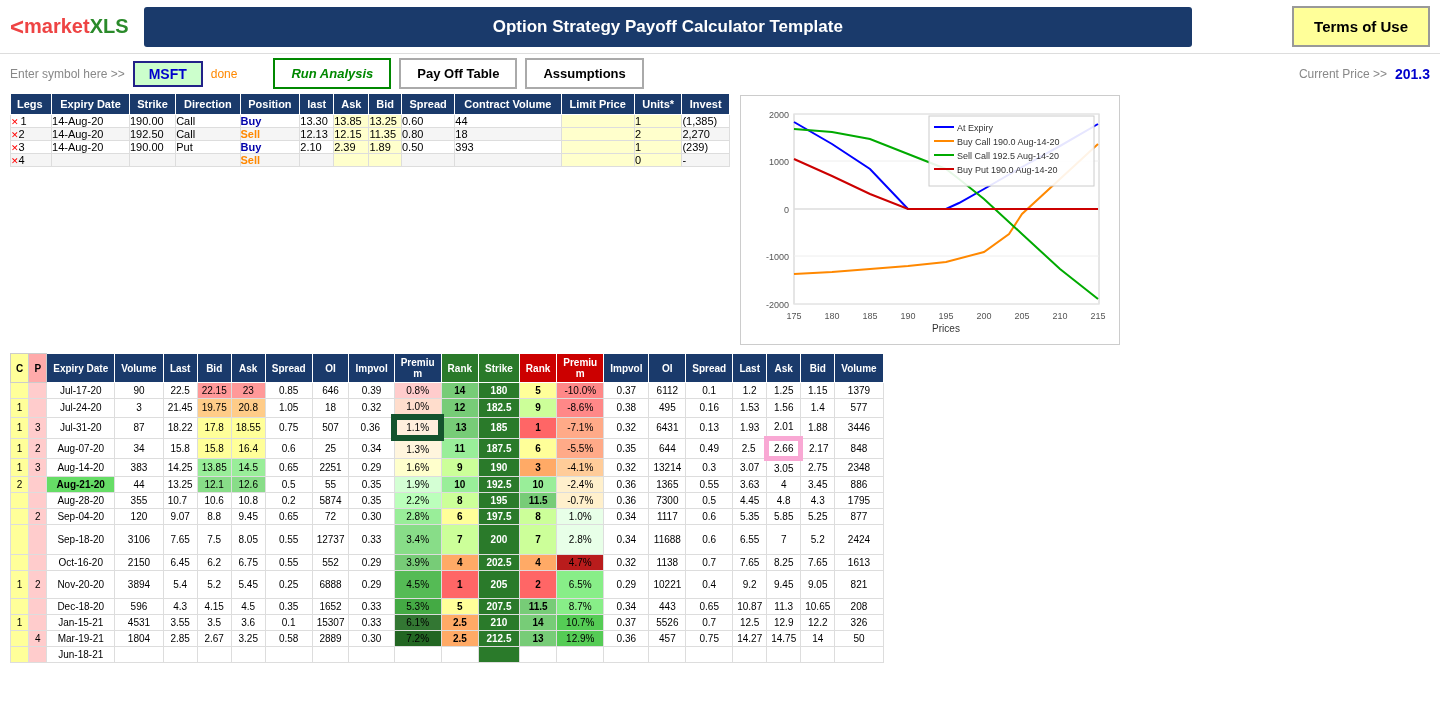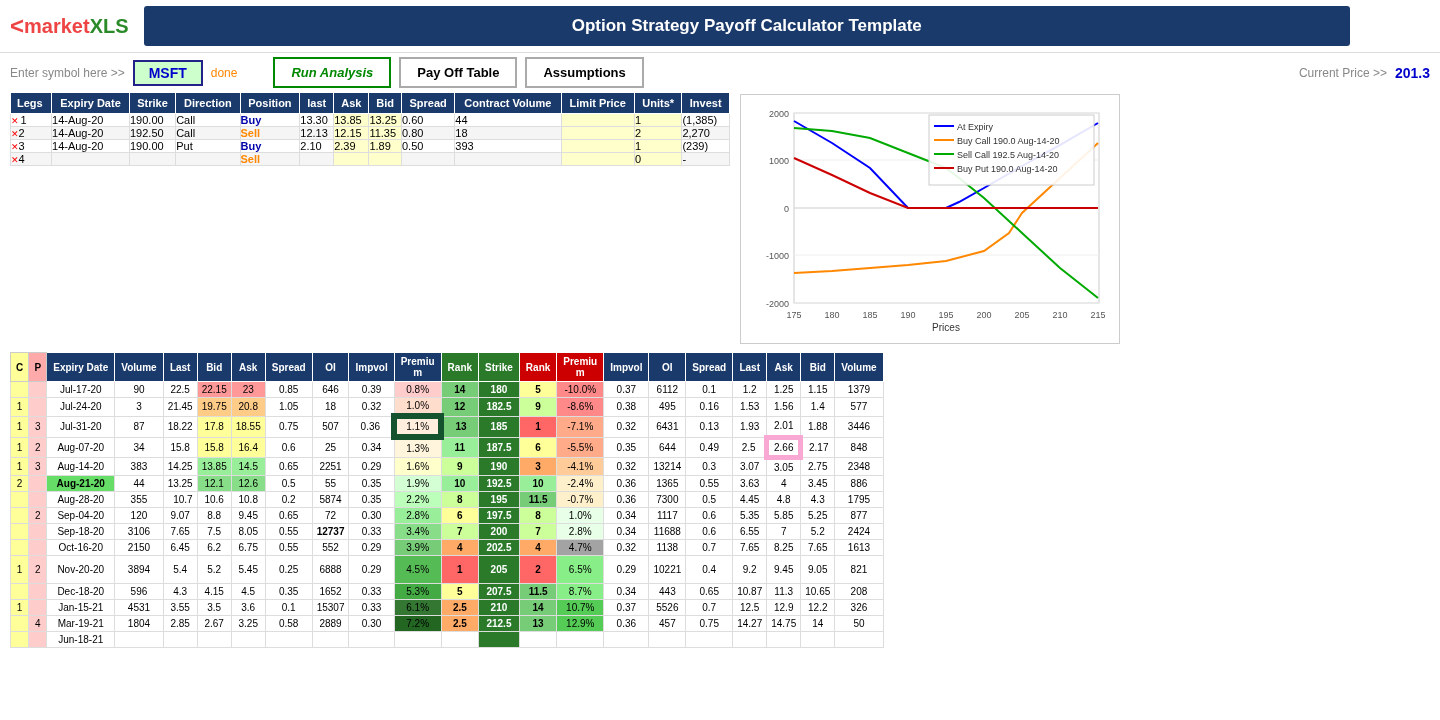--- a/index.html
+++ b/index.html
@@ -9,20 +9,21 @@
 <body>
 
 <div style="display:flex; align-items:center; padding:6px 10px; border-bottom:1px solid #ddd; background:#fff;">
   <div style="display:flex;align-items:center;margin-right:15px;">
     <span style="font-size:24px;color:#e44;font-weight:bold;">&lt;</span>
     <span style="font-size:20px;font-weight:bold;color:#e44;">market</span>
       <span style="font-size:20px;font-weight:bold;color:#2a8a2a;">XLS</span>
   </div>
   <div style="background:#1a3a6b;color:#fff;padding:10px 40px;font-size:17px;font-weight:bold;border-radius:3px;flex:1;text-align:center;">Option Strategy Payoff Calculator Template</div>
   <div style="width:80px;"></div>
+  <button style="background:#ffff99;border:2px solid #999;padding:10px 20px;font-size:15px;font-weight:bold;cursor:pointer;margin-left:20px;">Terms of Use</button>
 </div>
 
 <div style="display:flex;align-items:center;padding:4px 10px;gap:8px;flex-wrap:wrap;">
   <span style="color:#888;font-size:12px;">Enter symbol here &gt;&gt;</span>
   <input value="MSFT" style="background: rgb(204, 255, 204); border: 2px solid rgb(34, 34, 136); padding: 3px 8px; font-size: 14px; font-weight: bold; color: rgb(0, 0, 204); width: 70px; text-align: center;">
   <span style="color:#f80;font-size:12px;">done</span>
   <div style="width:20px;"></div>
   <button style="background:#fff;border:2px solid #080;padding:6px 16px;font-size:13px;color:#080;font-weight:bold;cursor:pointer;font-style:italic;">Run Analysis</button>
   <button style="background:#fff;border:2px solid #aaa;padding:6px 16px;font-size:13px;font-weight:bold;cursor:pointer;">Pay Off Table</button>
   <button style="background:#fff;border:2px solid #aaa;padding:6px 16px;font-size:13px;font-weight:bold;cursor:pointer;">Assumptions</button>
@@ -346,21 +347,21 @@
     <td style="border:1px solid #ddd;text-align:center;padding:2px 4px;">3.63</td>
     <td style="border:1px solid #ddd;text-align:center;padding:2px 4px;">4</td>
     <td style="border:1px solid #ddd;text-align:center;padding:2px 4px;">3.45</td>
     <td style="border:1px solid #ddd;text-align:center;padding:2px 4px;">886</td>
   </tr>
         <tr>
     <td style="border:1px solid #ddd;background:#ffff99;text-align:center;padding:2px 3px;"></td>
     <td style="border:1px solid #ddd;background:#ffcccc;text-align:center;padding:2px 3px;"></td>
     <td style="border:1px solid #ddd;text-align:center;padding:2px 4px;background:#fff;">Aug-28-20</td>
     <td style="border:1px solid #ddd;text-align:center;padding:2px 4px;">355</td>
-    <td style="border:1px solid #ddd;text-align:right;padding:2px 4px;">10.7</td>
+    <td style="border:1px solid #ddd;text-align:left;padding:2px 4px;">10.7</td>
     <td style="border:1px solid #ddd;text-align:center;padding:2px 4px;background:#fff;">10.6</td>
     <td style="border:1px solid #ddd;text-align:center;padding:2px 4px;background:#fff;">10.8</td>
     <td style="border:1px solid #ddd;text-align:center;padding:2px 4px;">0.2</td>
     <td style="border:1px solid #ddd;text-align:center;padding:2px 4px;">5874</td>
     <td style="border:1px solid #ddd;text-align:center;padding:2px 4px;">0.35</td>
     <td style="border:1px solid #ddd;text-align:center;padding:2px 4px;background:#bbffbb;">2.2%</td>
     <td style="border:1px solid #ddd;text-align:center;padding:2px 4px;background:#ccff99;font-weight:bold;">8</td>
     <td style="border:1px solid #ddd;text-align:center;padding:2px 4px;background:#2a7a2a;color:#fff;font-weight:bold;">195</td>
     <td style="border:1px solid #ddd;text-align:center;padding:2px 4px;background:#77cc77;font-weight:bold;">11.5</td>
     <td style="border:1px solid #ddd;text-align:center;padding:2px 4px;background:#fff0cc;">-0.7%</td>
@@ -398,21 +399,21 @@
   </tr>
         <tr>
     <td style="border:1px solid #ddd;background:#ffff99;text-align:center;padding:2px 3px;"></td>
     <td style="border:1px solid #ddd;background:#ffcccc;text-align:center;padding:2px 3px;"></td>
     <td style="border:1px solid #ddd;text-align:center;padding:2px 4px;background:#fff;">Sep-18-20</td>
     <td style="border:1px solid #ddd;text-align:center;padding:2px 4px;">3106</td>
     <td style="border:1px solid #ddd;text-align:center;padding:2px 4px;">7.65</td>
     <td style="border:1px solid #ddd;text-align:center;padding:2px 4px;background:#fff;">7.5</td>
     <td style="border:1px solid #ddd;text-align:center;padding:2px 4px;background:#fff;">8.05</td>
     <td style="border:1px solid #ddd;text-align:center;padding:2px 4px;">0.55</td>
-    <td style="border:1px solid #ddd;text-align:center;padding:2px 4px;font-weight:bold;">12737</td>
+    <td style="border:1px solid #ddd;text-align:center;padding:9px 4px;">12737</td>
     <td style="border:1px solid #ddd;text-align:center;padding:2px 4px;">0.33</td>
     <td style="border:1px solid #ddd;text-align:center;padding:2px 4px;background:#88dd88;">3.4%</td>
     <td style="border:1px solid #ddd;text-align:center;padding:2px 4px;background:#ccff99;font-weight:bold;">7</td>
     <td style="border:1px solid #ddd;text-align:center;padding:2px 4px;background:#2a7a2a;color:#fff;font-weight:bold;">200</td>
     <td style="border:1px solid #ddd;text-align:center;padding:2px 4px;background:#ccff99;font-weight:bold;">7</td>
     <td style="border:1px solid #ddd;text-align:center;padding:2px 4px;background:#e8ffe8;">2.8%</td>
     <td style="border:1px solid #ddd;text-align:center;padding:2px 4px;">0.34</td>
     <td style="border:1px solid #ddd;text-align:center;padding:2px 4px;">11688</td>
     <td style="border:1px solid #ddd;text-align:center;padding:2px 4px;">0.6</td>
     <td style="border:1px solid #ddd;text-align:center;padding:2px 4px;">6.55</td>
@@ -428,21 +429,21 @@
     <td style="border:1px solid #ddd;text-align:center;padding:2px 4px;">6.45</td>
     <td style="border:1px solid #ddd;text-align:center;padding:2px 4px;background:#fff;">6.2</td>
     <td style="border:1px solid #ddd;text-align:center;padding:2px 4px;background:#fff;">6.75</td>
     <td style="border:1px solid #ddd;text-align:center;padding:2px 4px;">0.55</td>
     <td style="border:1px solid #ddd;text-align:center;padding:2px 4px;">552</td>
     <td style="border:1px solid #ddd;text-align:center;padding:2px 4px;">0.29</td>
     <td style="border:1px solid #ddd;text-align:center;padding:2px 4px;background:#77cc77;">3.9%</td>
     <td style="border:1px solid #ddd;text-align:center;padding:2px 4px;background:#ffaa66;font-weight:bold;">4</td>
     <td style="border:1px solid #ddd;text-align:center;padding:2px 4px;background:#2a7a2a;color:#fff;font-weight:bold;">202.5</td>
     <td style="border:1px solid #ddd;text-align:center;padding:2px 4px;background:#ffaa66;font-weight:bold;">4</td>
-    <td style="border:1px solid #ddd;text-align:center;padding:2px 4px;background:#a3a3a3;">4.7%</td>
+    <td style="border:1px solid #ddd;text-align:center;padding:2px 4px;background:#b91c1c;">4.7%</td>
     <td style="border:1px solid #ddd;text-align:center;padding:2px 4px;">0.32</td>
     <td style="border:1px solid #ddd;text-align:center;padding:2px 4px;">1138</td>
     <td style="border:1px solid #ddd;text-align:center;padding:2px 4px;">0.7</td>
     <td style="border:1px solid #ddd;text-align:center;padding:2px 4px;">7.65</td>
     <td style="border:1px solid #ddd;text-align:center;padding:2px 4px;">8.25</td>
     <td style="border:1px solid #ddd;text-align:center;padding:2px 4px;">7.65</td>
     <td style="border:1px solid #ddd;text-align:center;padding:2px 4px;">1613</td>
   </tr>
         <tr>
     <td style="border:1px solid #ddd;background:#ffff99;text-align:center;padding:2px 3px;">1</td>

